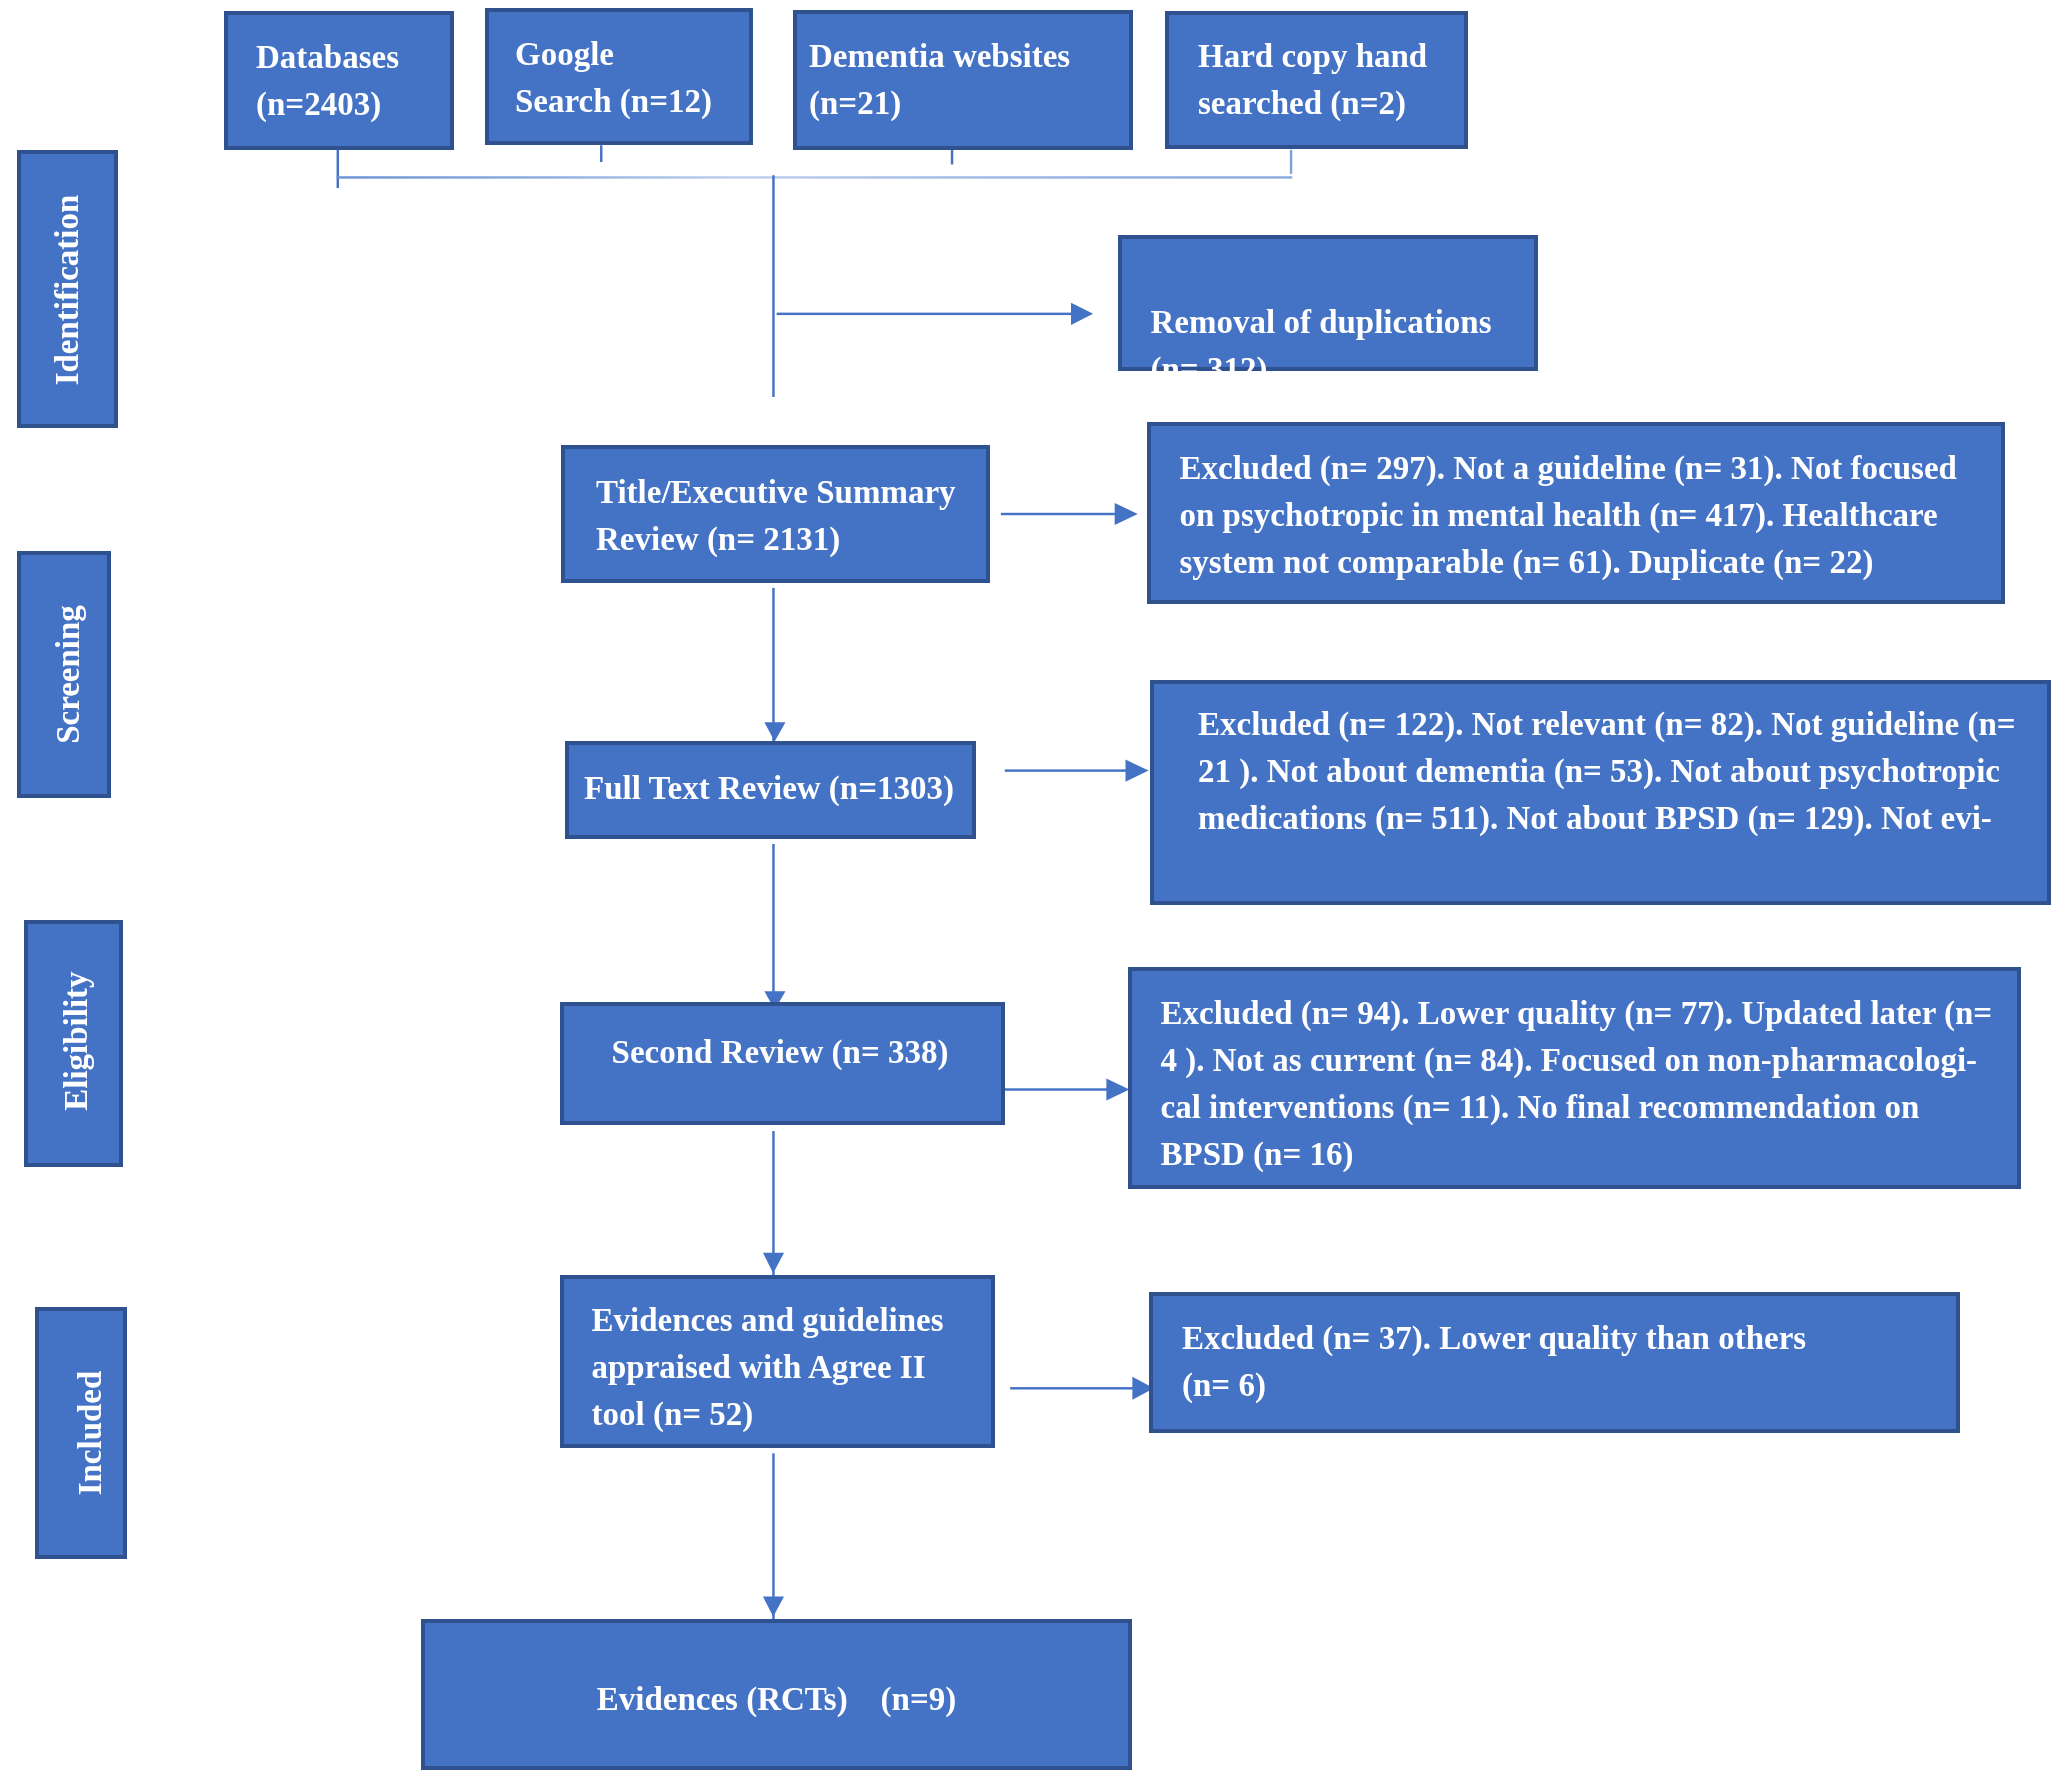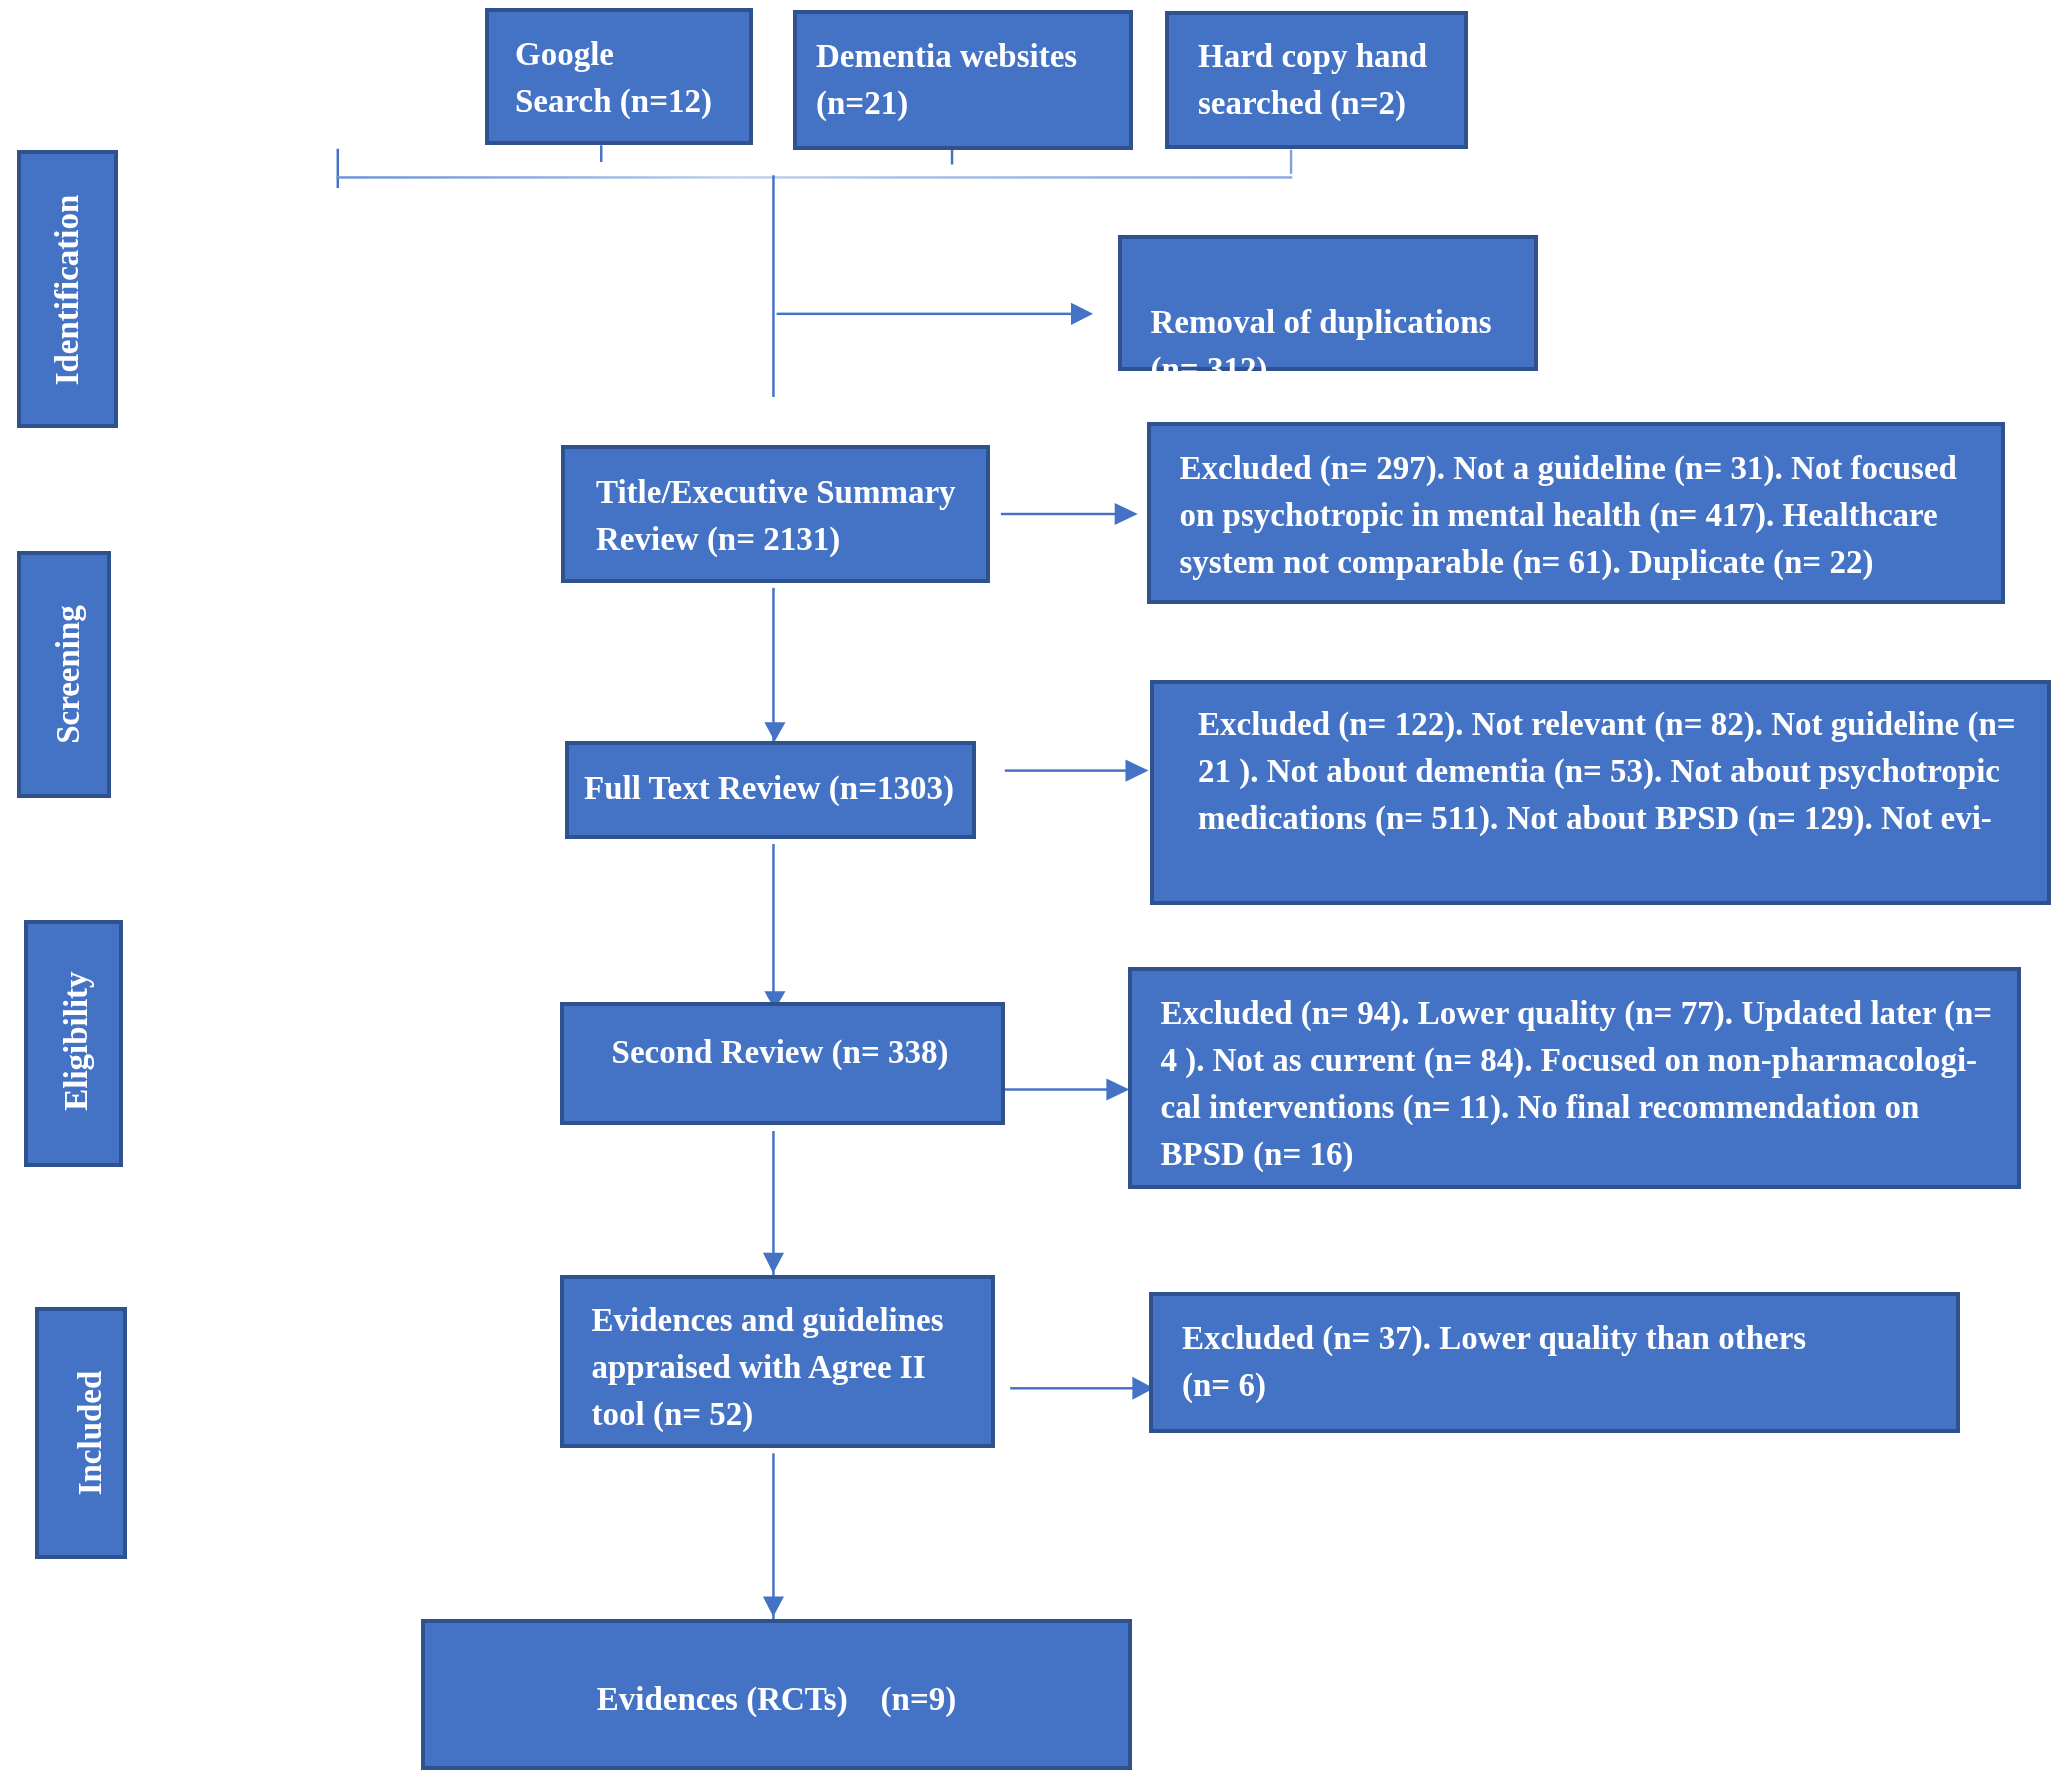--- a/index.html
+++ b/index.html
@@ -83,30 +83,36 @@
   <div class="stagebox" style="left:16.7px;top:551px;width:94px;height:247px;">
     <span class="vlabel" style="--dx:4.9px;--dy:-0.5px;">Screening</span>
   </div>
   <div class="stagebox" style="left:23.6px;top:920px;width:99px;height:247px;">
     <span class="vlabel" style="--dx:3.4px;--dy:-2.9px;">Eligibility</span>
   </div>
   <div class="stagebox" style="left:35px;top:1307px;width:92px;height:252px;">
     <span class="vlabel" style="--dx:9.3px;--dy:0px;">Included</span>
   </div>
 
+  <div class="box" style="left:224px;top:11.3px;width:230px;height:139px;">
+    <div class="lines" style="top:18.6px;padding-left:28px;">
+      <span class="ln">Databases</span>
+      <span class="ln">(n=2403)</span>
+    </div>
+  </div>
 
   <div class="box" style="left:485px;top:8.3px;width:268px;height:137px;">
     <div class="lines" style="top:19px;padding-left:26px;">
       <span class="ln">Google</span>
       <span class="ln">Search (n=12)</span>
     </div>
   </div>
 
   <div class="box" style="left:793px;top:10.3px;width:340px;height:140px;">
-    <div class="lines" style="top:18.6px;padding-left:19px;">
+    <div class="lines" style="top:18.6px;padding-left:12px;">
       <span class="ln">Dementia websites</span>
       <span class="ln">(n=21)</span>
     </div>
   </div>
 
   <div class="box" style="left:1165px;top:11.3px;width:303px;height:138px;">
     <div class="lines" style="top:18px;padding-left:29px;">
       <span class="ln">Hard copy hand</span>
       <span class="ln">searched (n=2)</span>
     </div>

